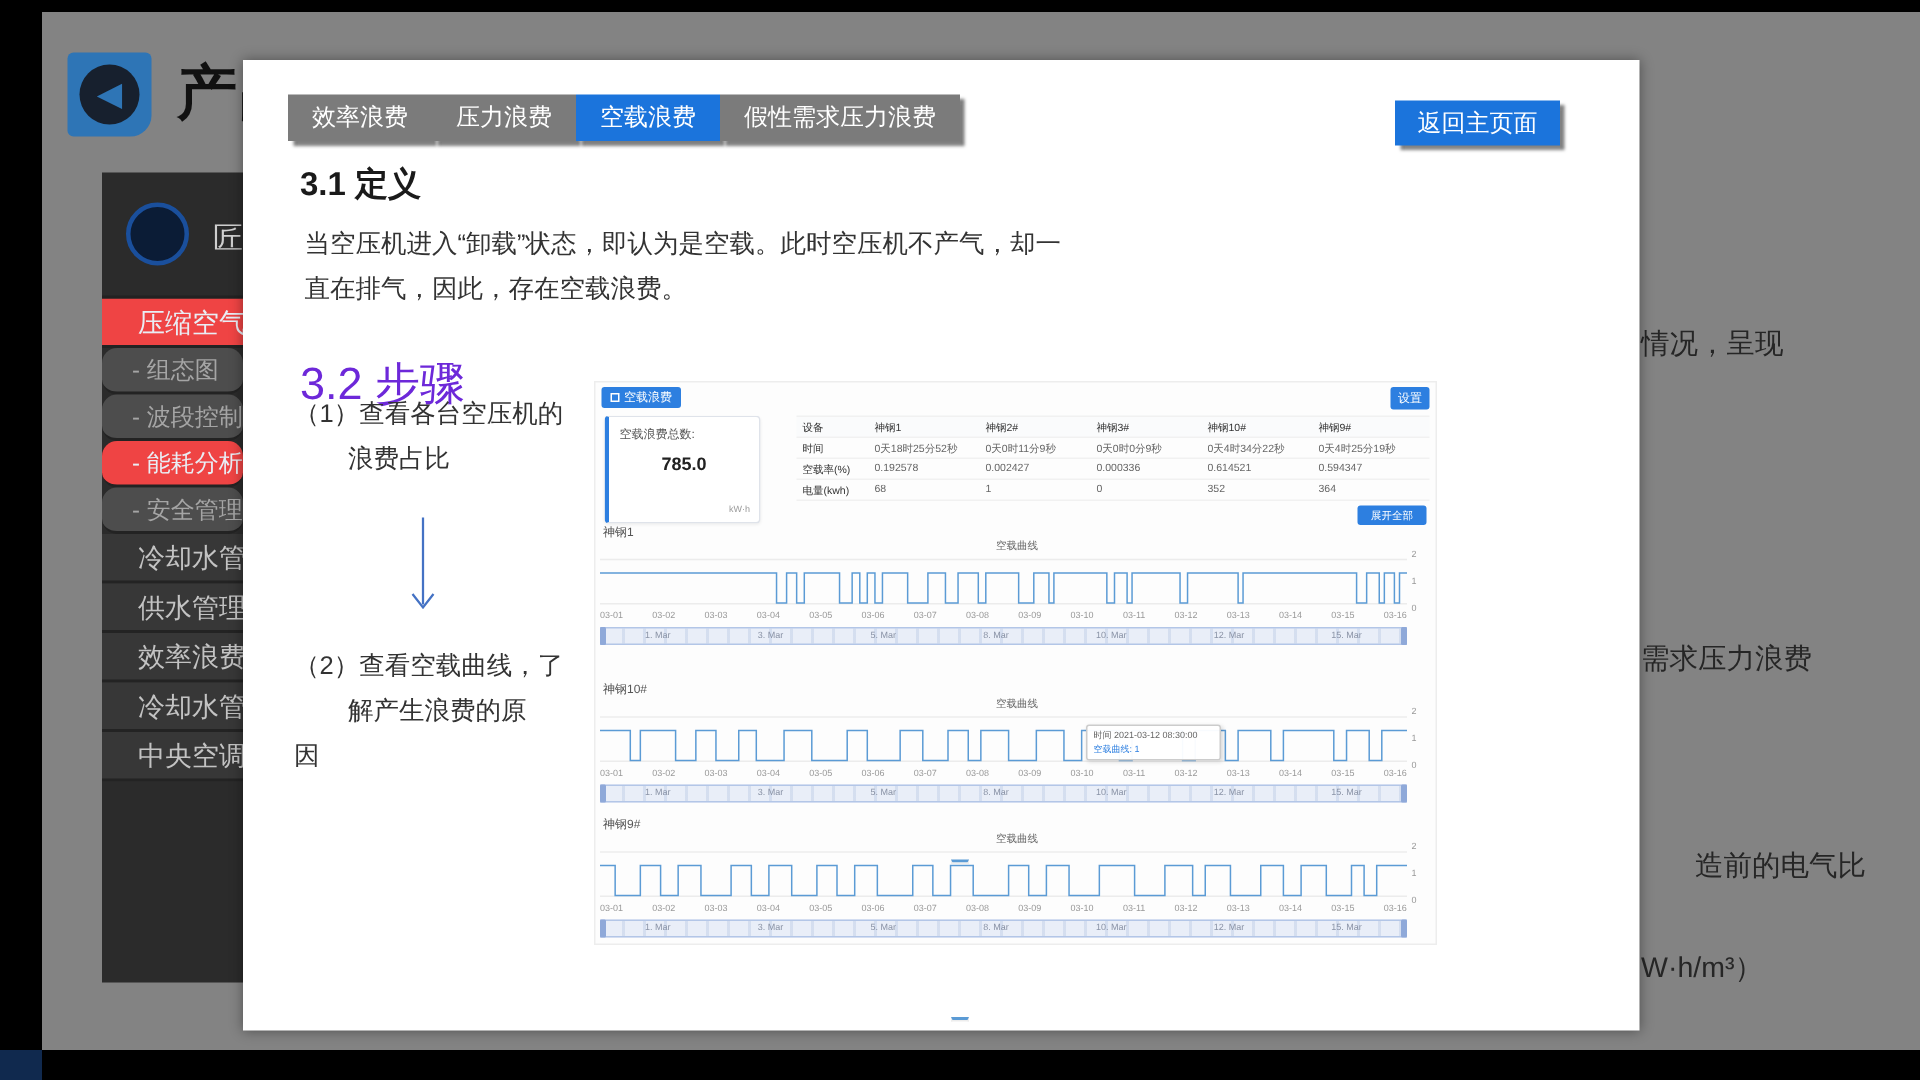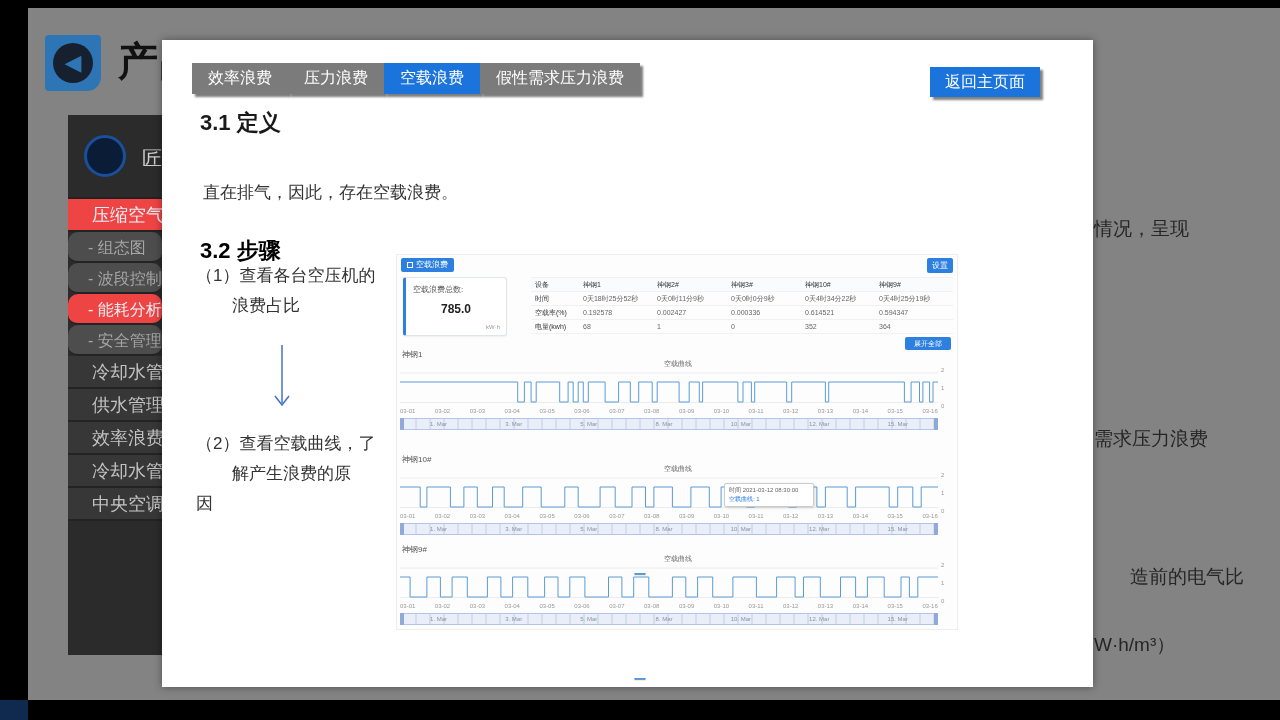--- a/index.html
+++ b/index.html
@@ -24,30 +24,30 @@
 
   
   .panel{position:absolute;left:134px;top:32px;width:931px;height:647px;background:#fff;box-shadow:0 0 8px rgba(0,0,0,.4);}
   .tab-bar{position:absolute;left:30px;top:23px;display:flex;}
   .tab{height:31px;padding:0 16px;border:none;background:#7b7b7b;color:#fff;font-size:16px;box-shadow:3px 3px 2px rgba(55,55,55,.65);cursor:pointer;white-space:nowrap;}
   .tab.active{background:#1b74dc;}
   .return-btn{position:absolute;left:768px;top:27px;width:110px;height:30px;border:none;background:#1b74dc;color:#fff;font-size:16px;box-shadow:3px 3px 2px rgba(45,45,45,.6);cursor:pointer;}
 
   .h-def{position:absolute;left:38px;top:68px;font-size:22px;font-weight:bold;color:#1a1a1a;}
   .p-def{position:absolute;left:41px;top:108px;width:520px;font-size:17px;color:#333;line-height:30px;}
-  .h-steps{position:absolute;left:38px;top:196px;font-size:22px;font-weight:bold;color:#000000;}
+  .h-steps{position:absolute;left:38px;top:196px;font-size:30px;font-weight:normal;color:#6d28d9;}
   .step{position:absolute;font-size:17px;color:#333;white-space:nowrap;}
   .arrow-svg{position:absolute;left:106px;top:303px;}
 
   
   .dash{position:absolute;left:234px;top:214px;width:562px;height:376px;background:#fdfdfd;border:1px solid #ededed;}
   .dash-tag{position:absolute;left:4px;top:3px;height:14px;background:#2d7fe0;color:#fff;font-size:8px;line-height:14px;padding:0 6px;border-radius:2px;display:flex;align-items:center;gap:3px;}
   .dash-tag .sq{display:inline-block;width:6px;height:6px;border:1px solid #fff;}
   .dash-settings{position:absolute;right:4px;top:3px;height:15px;background:#2d7fe0;color:#fff;font-size:8px;line-height:13px;padding:0 5px;border-radius:2px;border:none;}
-  .sum-card{position:absolute;left:6px;top:22px;width:104px;height:59px;background:#fff;border:1px solid #dfe3ea;border-left:3px solid #2d7fe0;border-radius:3px;box-shadow:0 1px 2px rgba(0,0,0,.06);}
+  .sum-card{position:absolute;left:6px;top:22px;width:104px;height:72px;background:#fff;border:1px solid #dfe3ea;border-left:3px solid #2d7fe0;border-radius:3px;box-shadow:0 1px 2px rgba(0,0,0,.06);}
   .sum-label{position:absolute;left:7px;top:6px;font-size:8px;color:#555;}
   .sum-value{position:absolute;left:0;top:24px;width:100%;text-align:center;font-size:12px;font-weight:bold;color:#222;}
   .sum-unit{position:absolute;right:6px;bottom:5px;font-size:6px;color:#999;}
   .dtable{position:absolute;left:134px;top:22px;width:422px;font-size:7px;color:#666;}
   .trow{display:flex;height:14px;align-items:center;border-bottom:1px solid #f1f1f1;}
   .trow.head{height:15px;background:#fafbfc;color:#333;border-top:1px solid #f1f1f1;}
   .tc0{width:52px;padding-left:4px;color:#333;}
   .tc{width:74px;overflow:hidden;white-space:nowrap;}
   .expand-btn{position:absolute;right:6px;top:82px;width:46px;height:13px;background:#2d7fe0;color:#fff;font-size:7px;border:none;border-radius:2px;}
 
@@ -103,21 +103,21 @@
       <div class="tab-bar">
           <button class="tab">效率浪费</button>
           <button class="tab">压力浪费</button>
           <button class="tab active">空载浪费</button>
           <button class="tab">假性需求压力浪费</button>
         </div>
       <button class="return-btn">返回主页面</button>
 
       <div class="h-def">3.1 定义</div>
       <div class="p-def">
-        <br>
+        <span>当空压机进入“卸载”状态，即认为是空载。此时空压机不产气，却一</span><br>
         <span>直在排气，因此，存在空载浪费。</span>
       </div>
 
       <div class="h-steps">3.2 步骤</div>
       <div class="step" style="left:34px;top:224px;">（1）查看各台空压机的</div>
       <div class="step" style="left:70px;top:254px;">浪费占比</div>
       <svg class="arrow-svg" width="28" height="72">
         <line x1="14" y1="2" x2="14" y2="60" stroke="#4472c4" stroke-width="1.5"></line>
         <polyline points="7,53 14,62 21,53" fill="none" stroke="#4472c4" stroke-width="1.5"></polyline>
       </svg>

